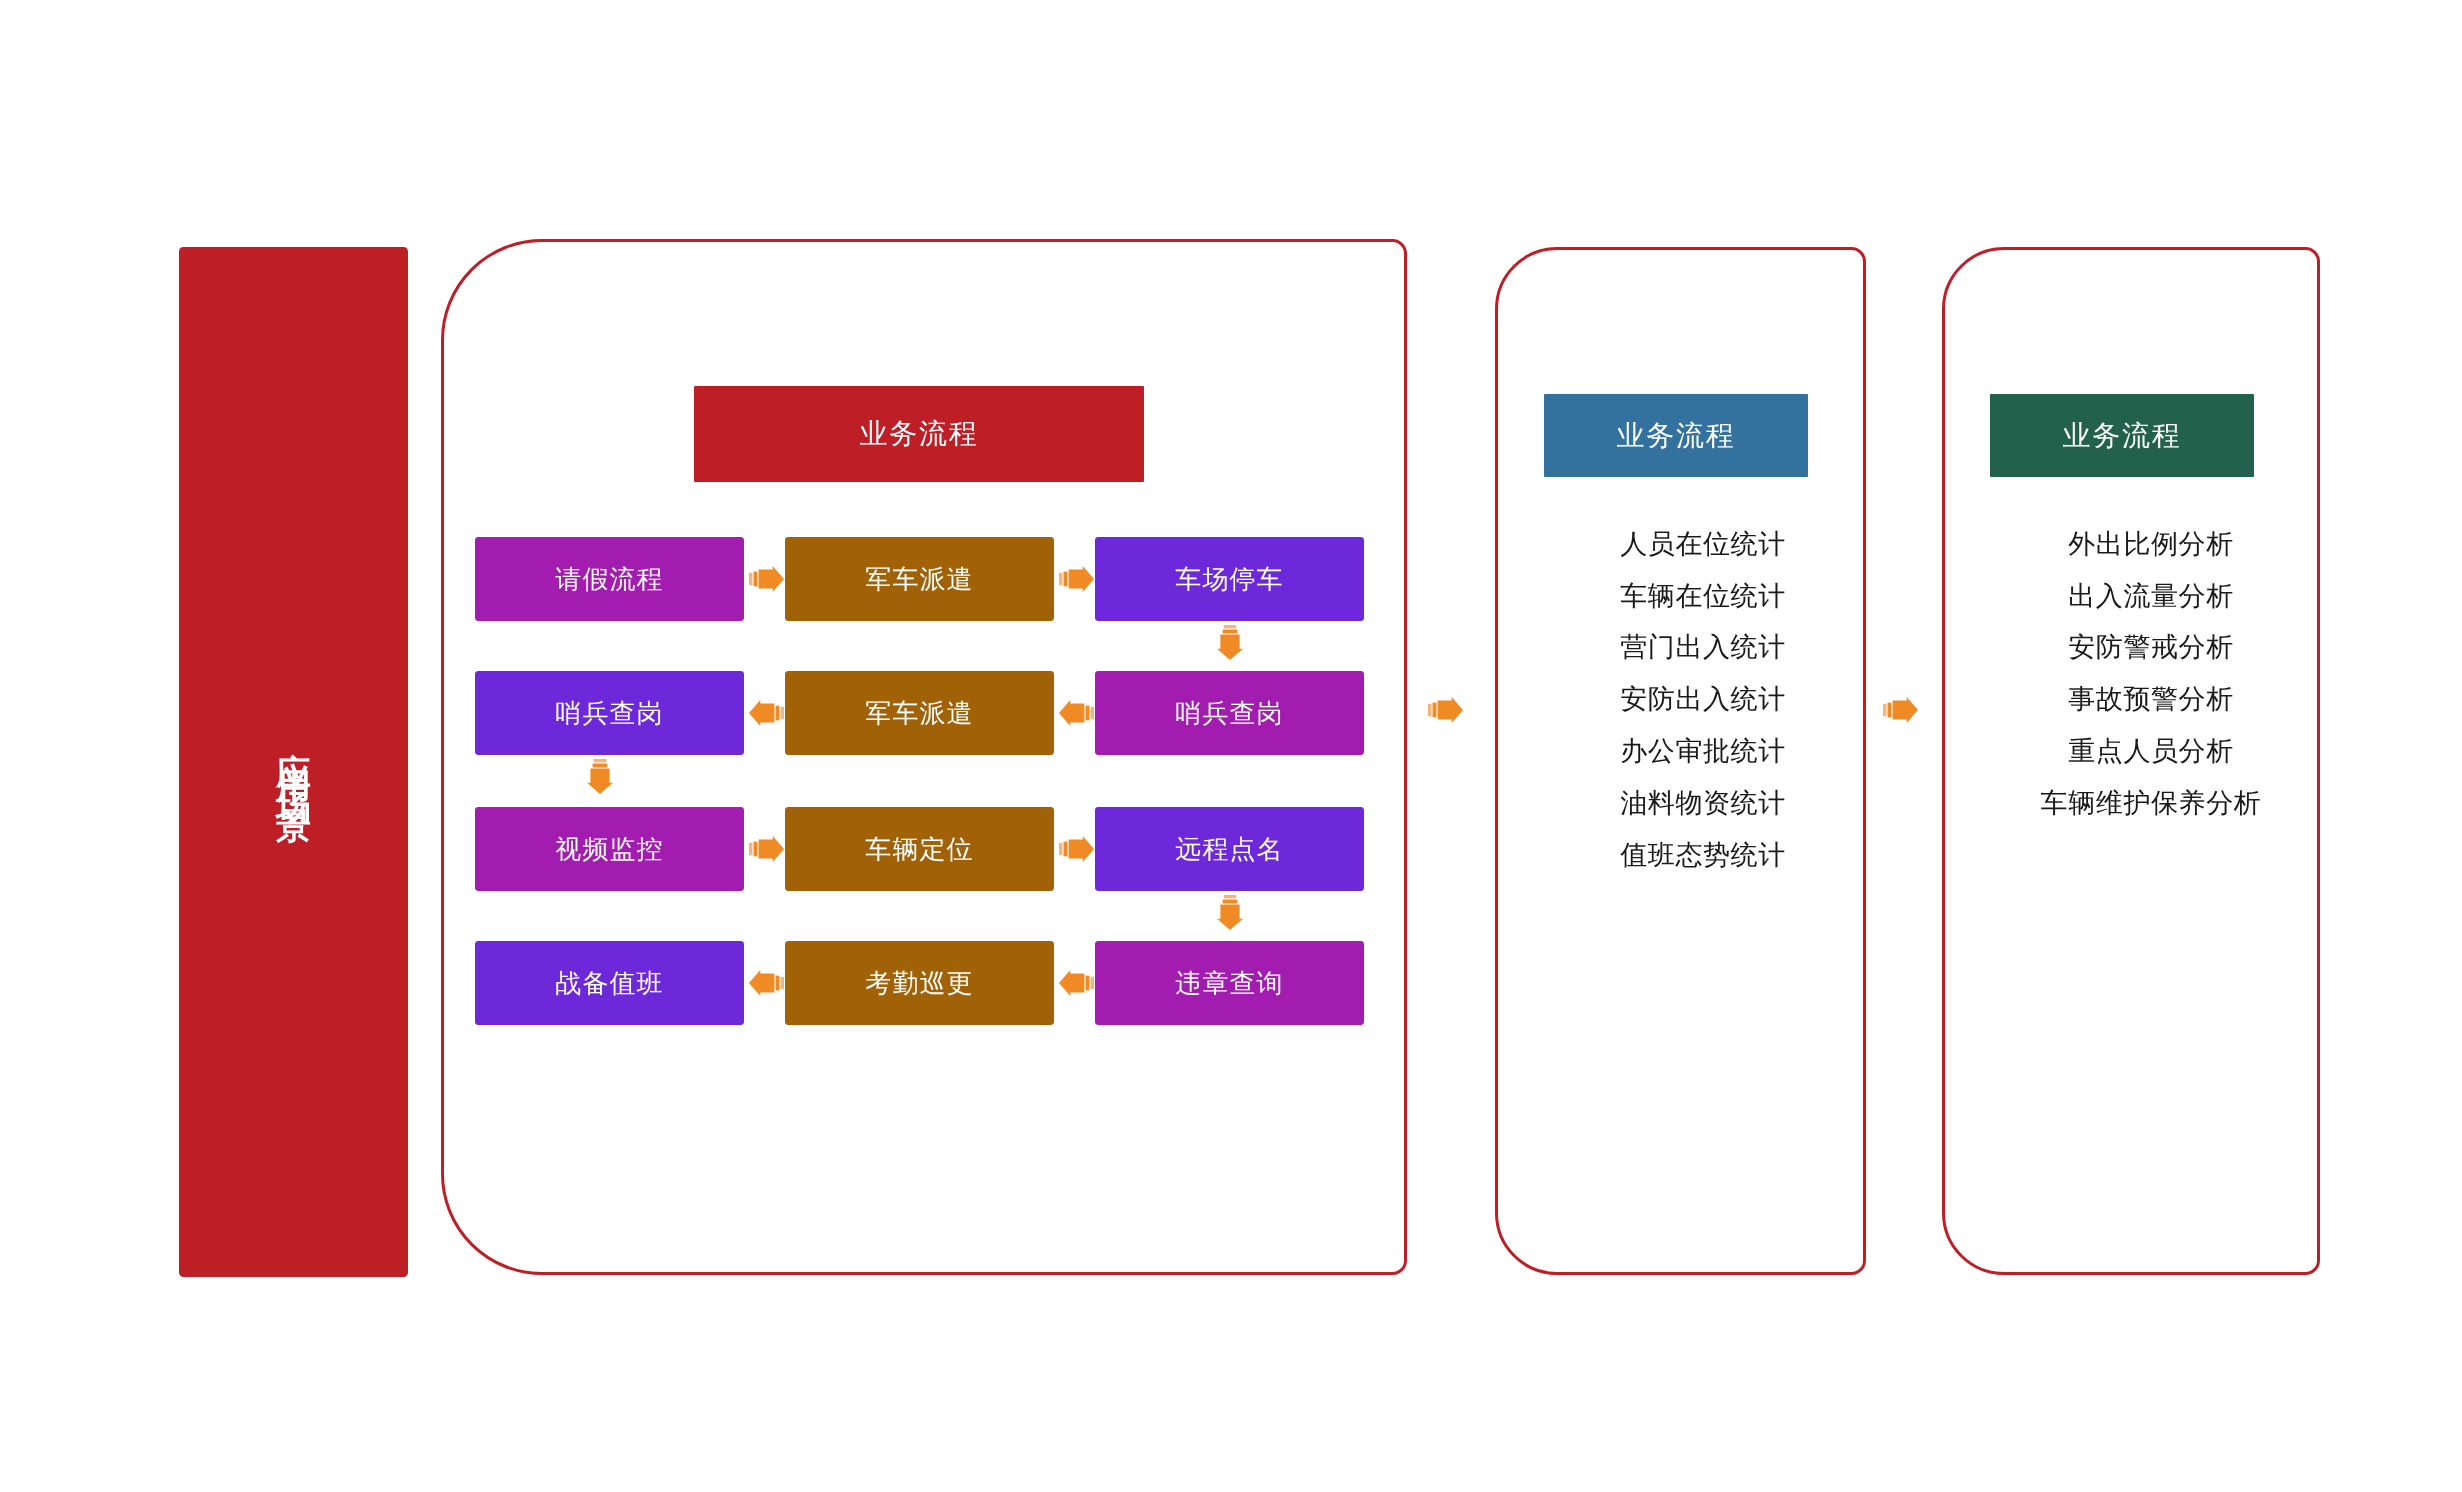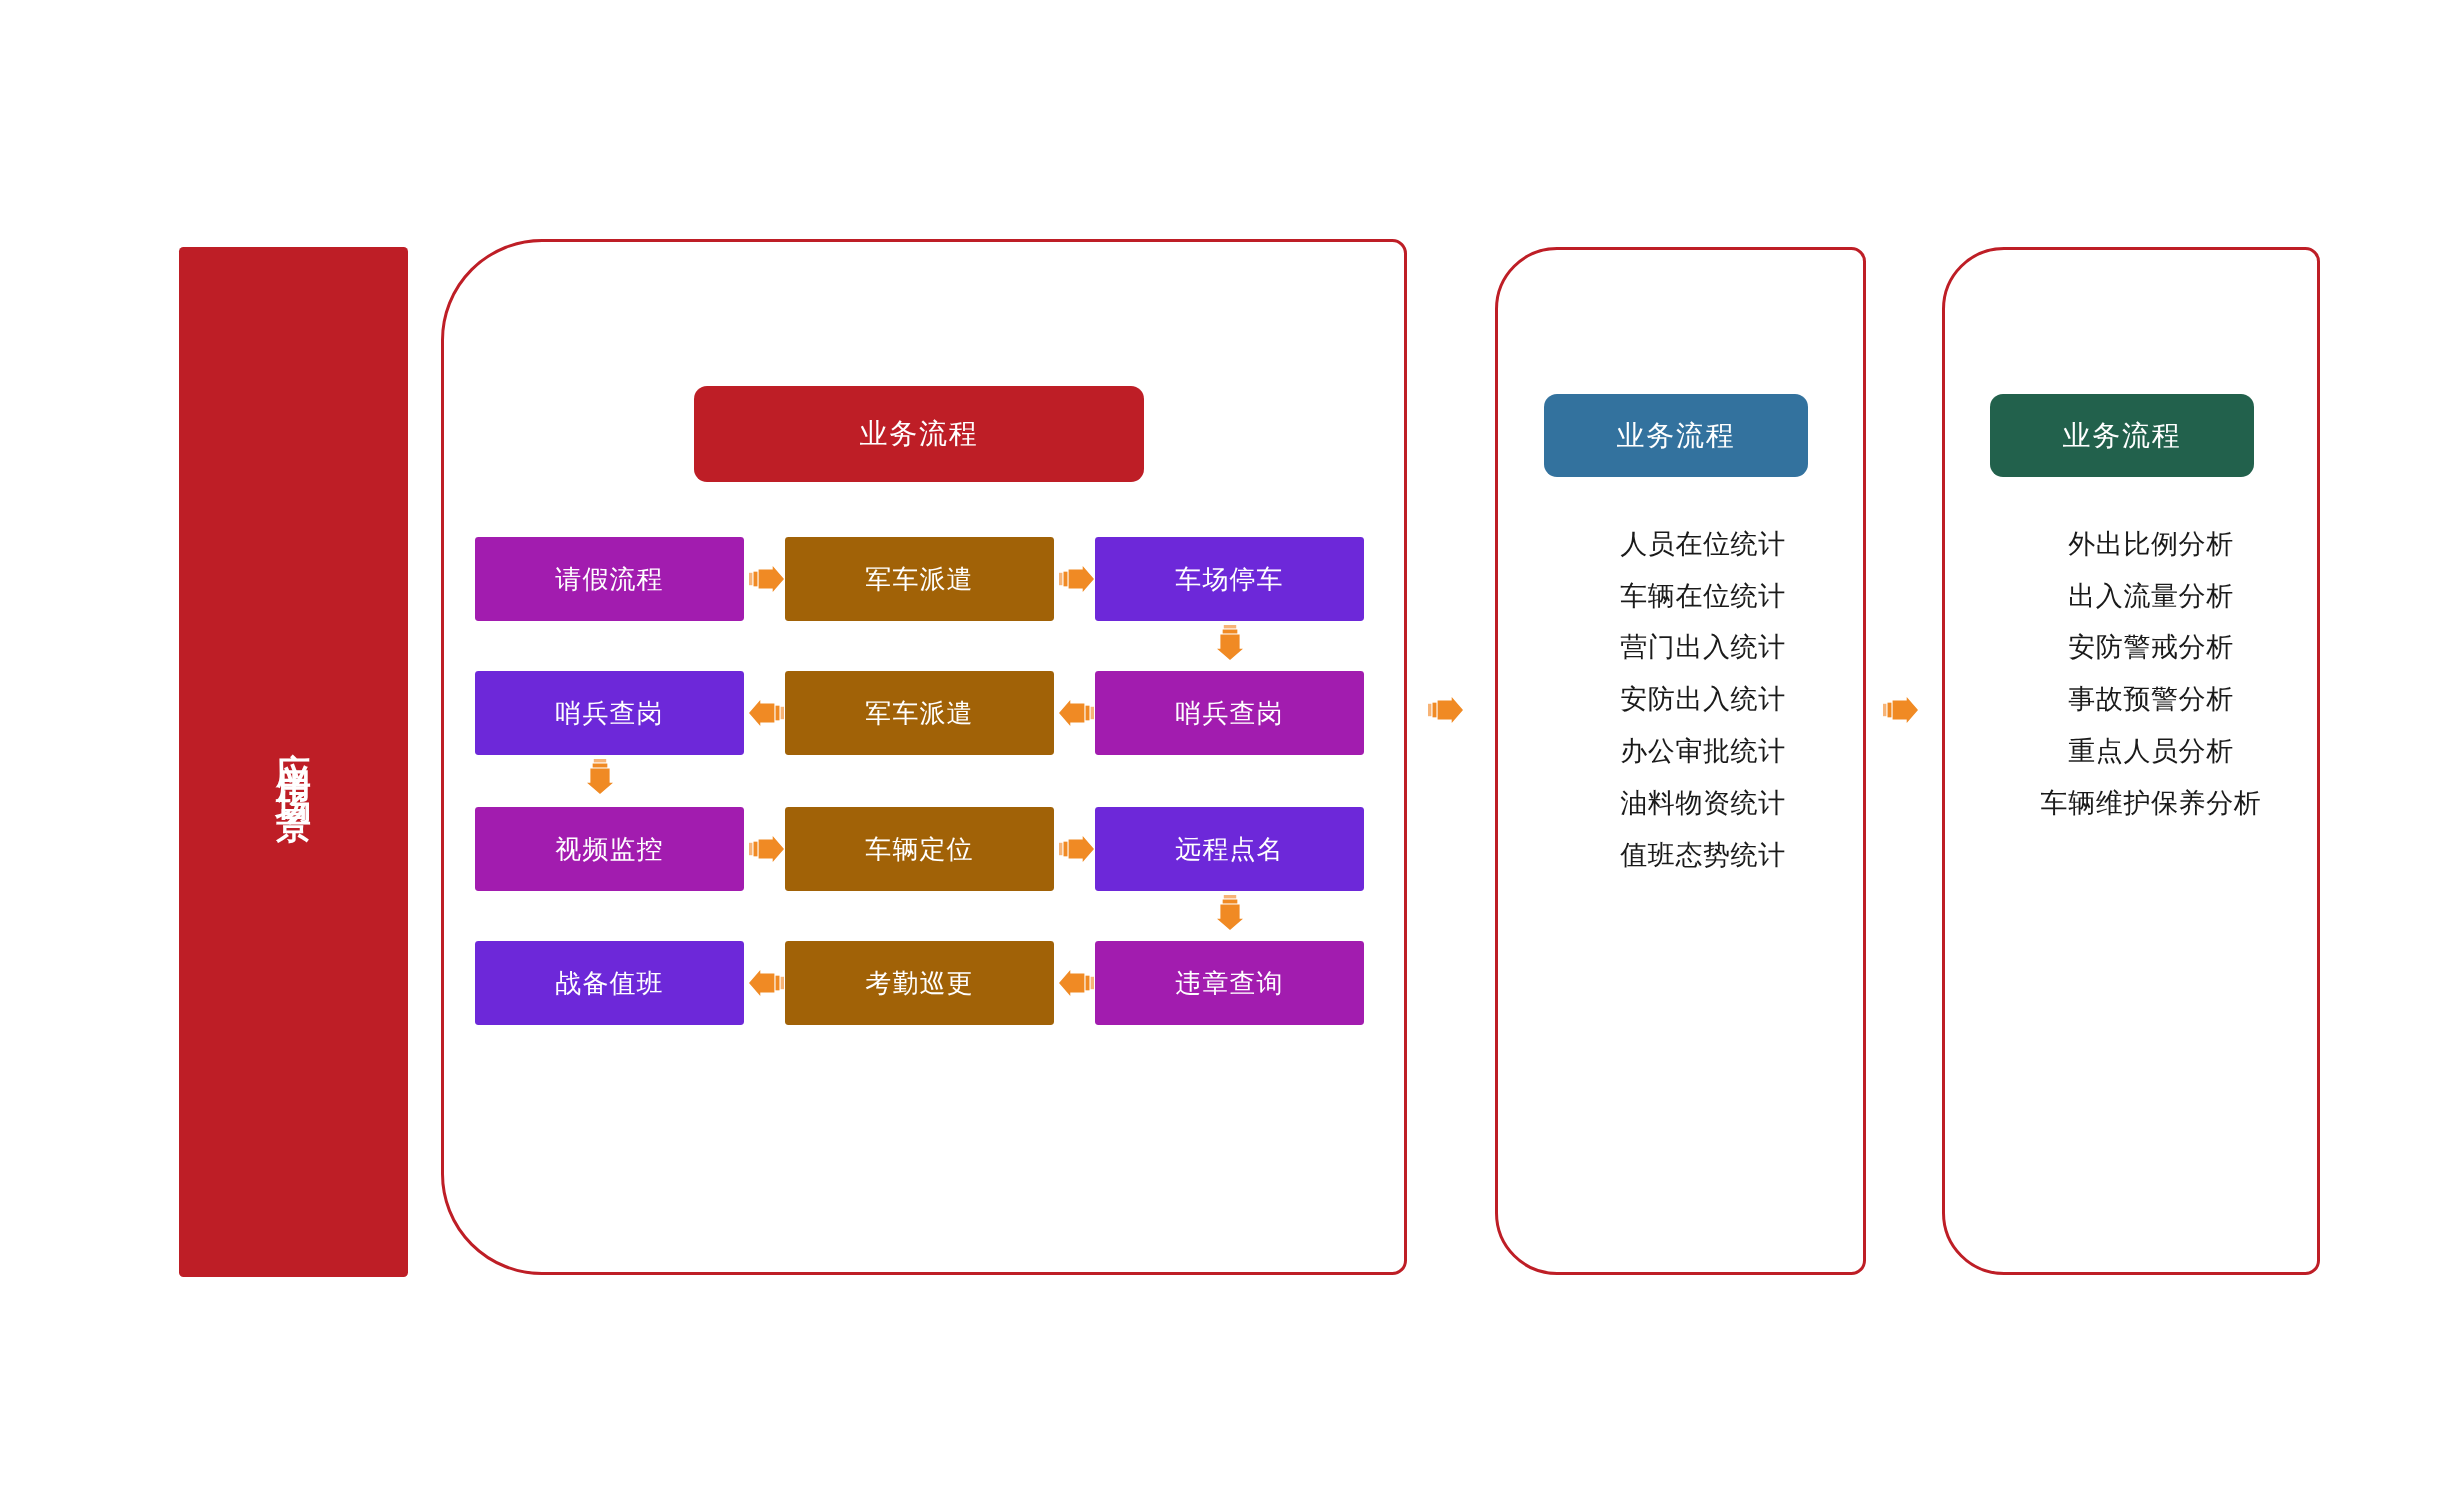--- a/index.html
+++ b/index.html
@@ -36,21 +36,21 @@
     border-radius:62px 14.6px 14.6px 62px;
   }
   #panel-analysis{
     left:1942px; top:247px; width:378px; height:1028px;
     border-radius:62px 14.6px 14.6px 62px;
   }
 
   
   .panel-header{
     position:absolute; display:flex; align-items:center; justify-content:center;
-    color:#ffffff; font-size:28px; border-radius:13px; letter-spacing:1.7px;
+    color:#ffffff; font-size:28px; border-radius:1px; letter-spacing:1.7px;
   }
   #main-header{
     left:694px; top:386px; width:450px; height:96px;
     background:#BE1E26;
   }
   #stats-header{
     left:1544px; top:394px; width:264px; height:83px;
     background:#33729E;
   }
   #analysis-header{

